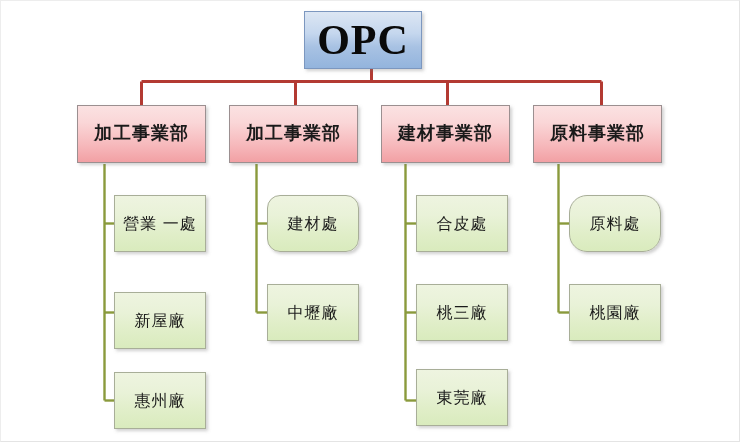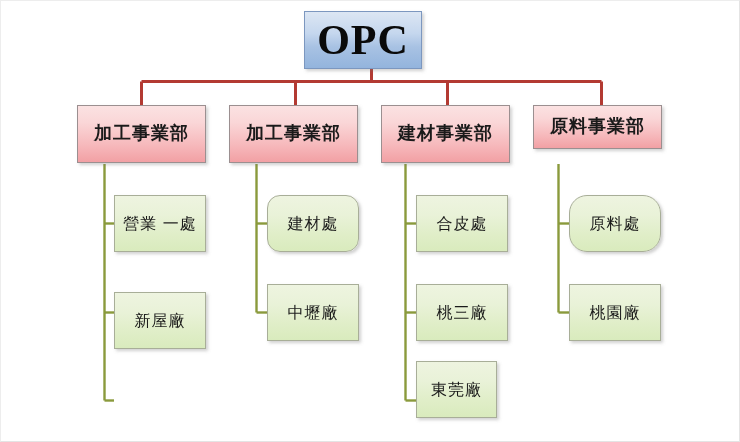--- a/index.html
+++ b/index.html
@@ -132,50 +132,53 @@
   </div>
 
   <div class="node node-division" style="left:228px; top:104px; width:129px; height:58px;">
     <span>加工事業部</span>
   </div>
 
   <div class="node node-division" style="left:380px; top:104px; width:129px; height:58px;">
     <span>建材事業部</span>
   </div>
 
-  <div class="node node-division" style="left:532px; top:104px; width:129px; height:44px;">
+  <div class="node node-division" style="left:532px; top:104px; width:129px; height:58px;">
     <span>原料事業部</span>
   </div>
 
   <div class="node node-unit" style="left:113px; top:194px; width:92px; height:57px;">
     <span>營業 一處</span>
   </div>
 
   <div class="node node-unit" style="left:113px; top:291px; width:92px; height:57px;">
     <span>新屋廠</span>
   </div>
 
+  <div class="node node-unit" style="left:113px; top:371px; width:92px; height:57px;">
+    <span>惠州廠</span>
+  </div>
 
   <div class="node node-unit" style="left:266px; top:194px; width:92px; height:57px;border-radius:13px;">
     <span>建材處</span>
   </div>
 
   <div class="node node-unit" style="left:266px; top:283px; width:92px; height:57px;">
     <span>中壢廠</span>
   </div>
 
   <div class="node node-unit" style="left:415px; top:194px; width:92px; height:57px;">
     <span>合皮處</span>
   </div>
 
   <div class="node node-unit" style="left:415px; top:283px; width:92px; height:57px;">
     <span>桃三廠</span>
   </div>
 
-  <div class="node node-unit" style="left:415px; top:360px; width:81px; height:57px;">
+  <div class="node node-unit" style="left:415px; top:368px; width:92px; height:57px;">
     <span>東莞廠</span>
   </div>
 
   <div class="node node-unit" style="left:568px; top:194px; width:92px; height:57px;border-radius:18px;">
     <span>原料處</span>
   </div>
 
   <div class="node node-unit" style="left:568px; top:283px; width:92px; height:57px;justify-content:center;">
     <span>桃園廠</span>
   </div>

